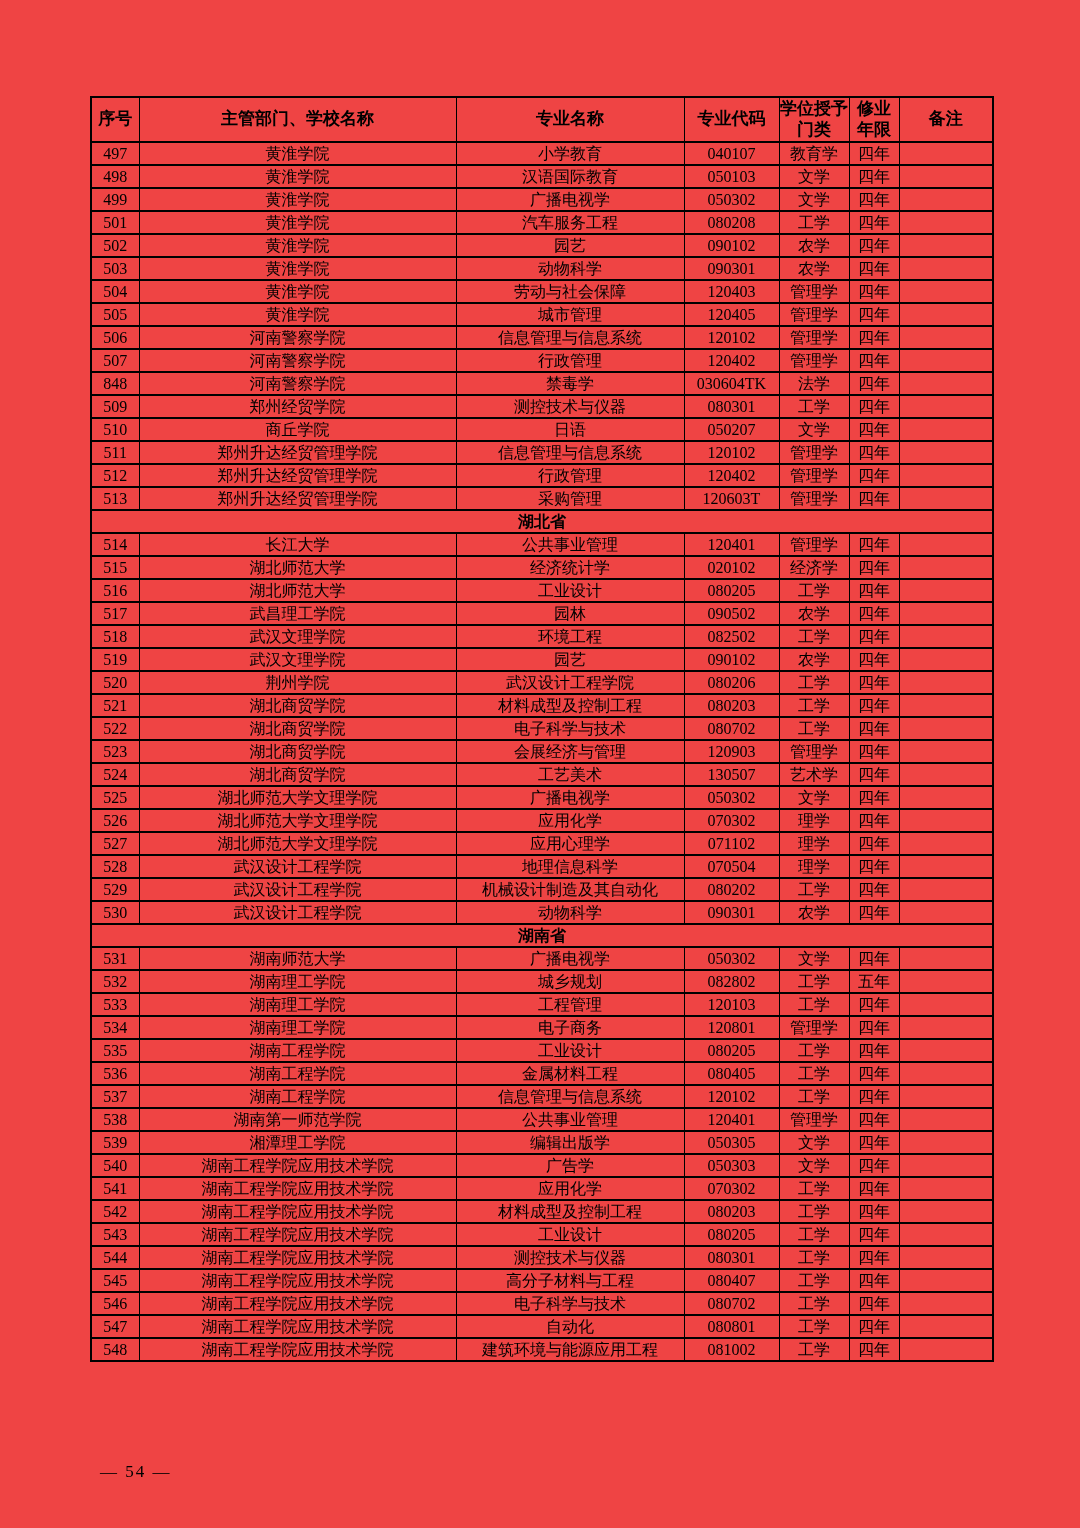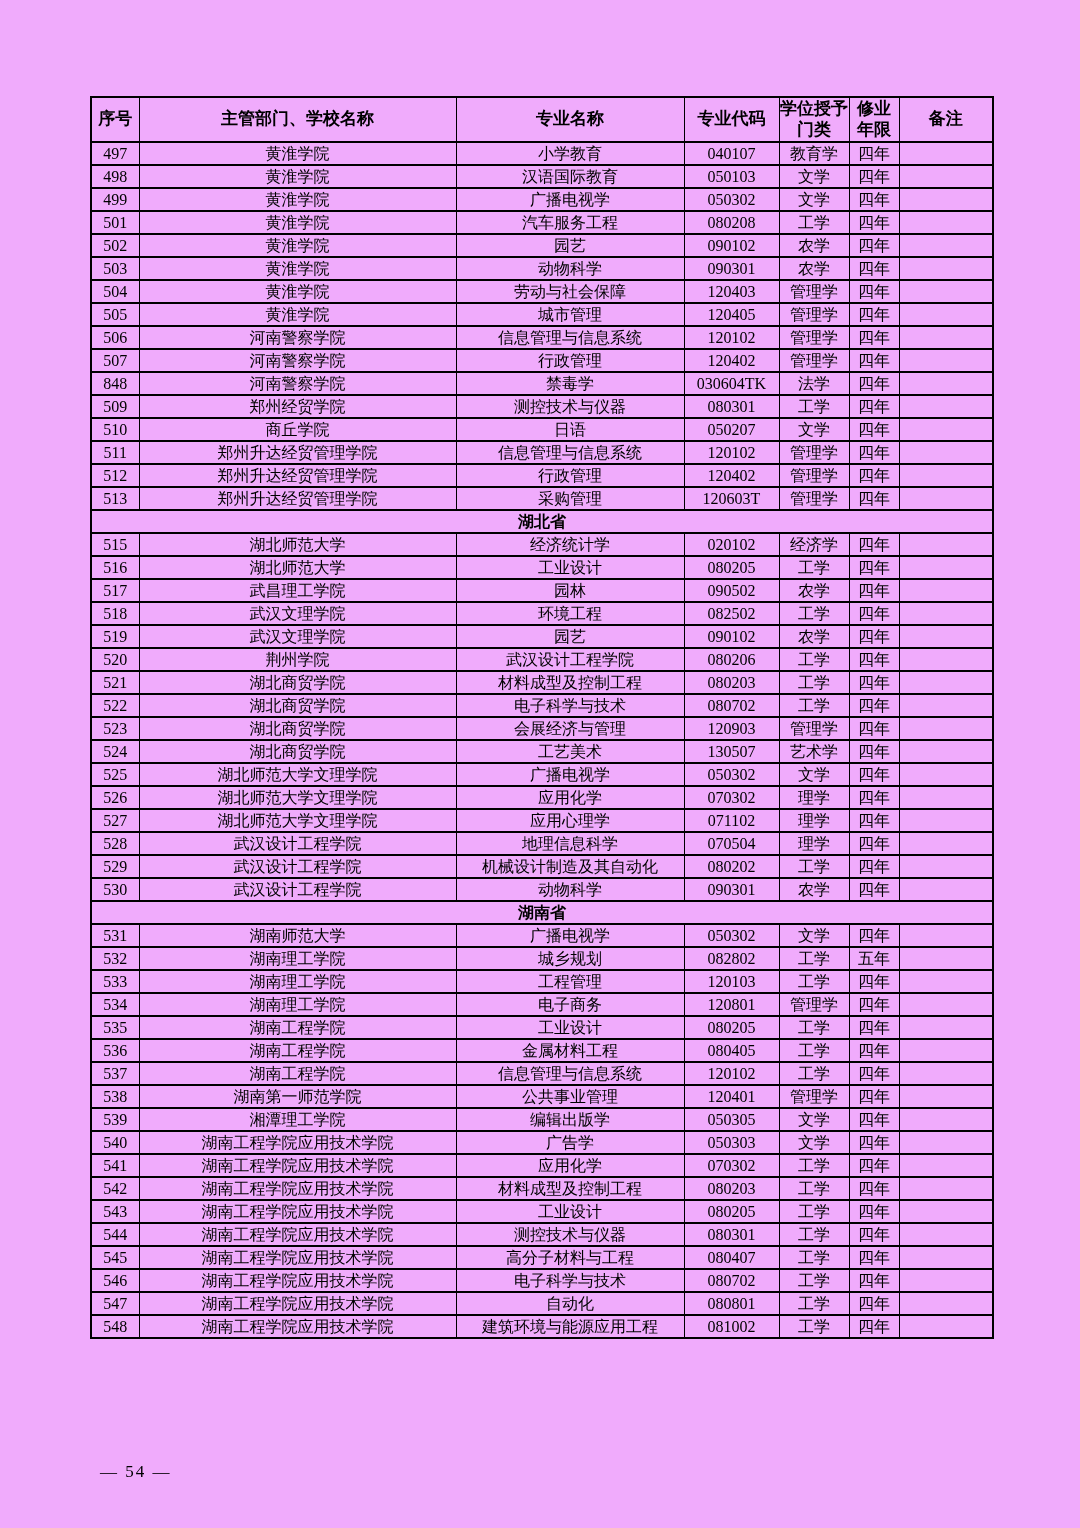--- a/index.html
+++ b/index.html
@@ -6,21 +6,21 @@
     margin: 0;
     padding: 0;
     background: #ffffff;
     color: #000000;
     font-family: "Liberation Serif", "DejaVu Serif", serif;
   }
   .sheet {
     position: relative;
     width: 1080px;
     height: 1528px;
-    background: #f0abfc;
+    background: #ef4444;
     overflow: hidden;
   }
   table.majors {
     position: absolute;
     left: 90px;
     top: 96px;
     width: 902px;
     border-collapse: collapse;
     table-layout: fixed;
     border: 2px solid #000;
@@ -233,20 +233,29 @@
     <td>采购管理</td>
     <td>120603T</td>
     <td>管理学</td>
     <td>四年</td>
     <td></td>
   </tr>
         <tr>
     <td class="section-cell" colspan="7">湖北省</td>
   </tr>
         <tr>
+    <td>514</td>
+    <td>长江大学</td>
+    <td>公共事业管理</td>
+    <td>120401</td>
+    <td>管理学</td>
+    <td>四年</td>
+    <td></td>
+  </tr>
+        <tr>
     <td>515</td>
     <td>湖北师范大学</td>
     <td>经济统计学</td>
     <td>020102</td>
     <td>经济学</td>
     <td>四年</td>
     <td></td>
   </tr>
         <tr>
     <td>516</td>

